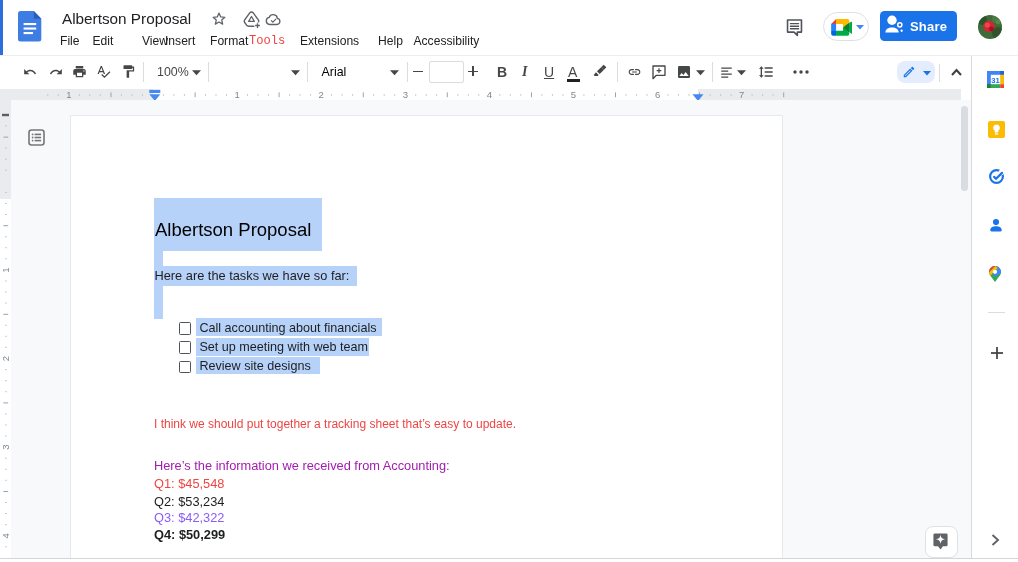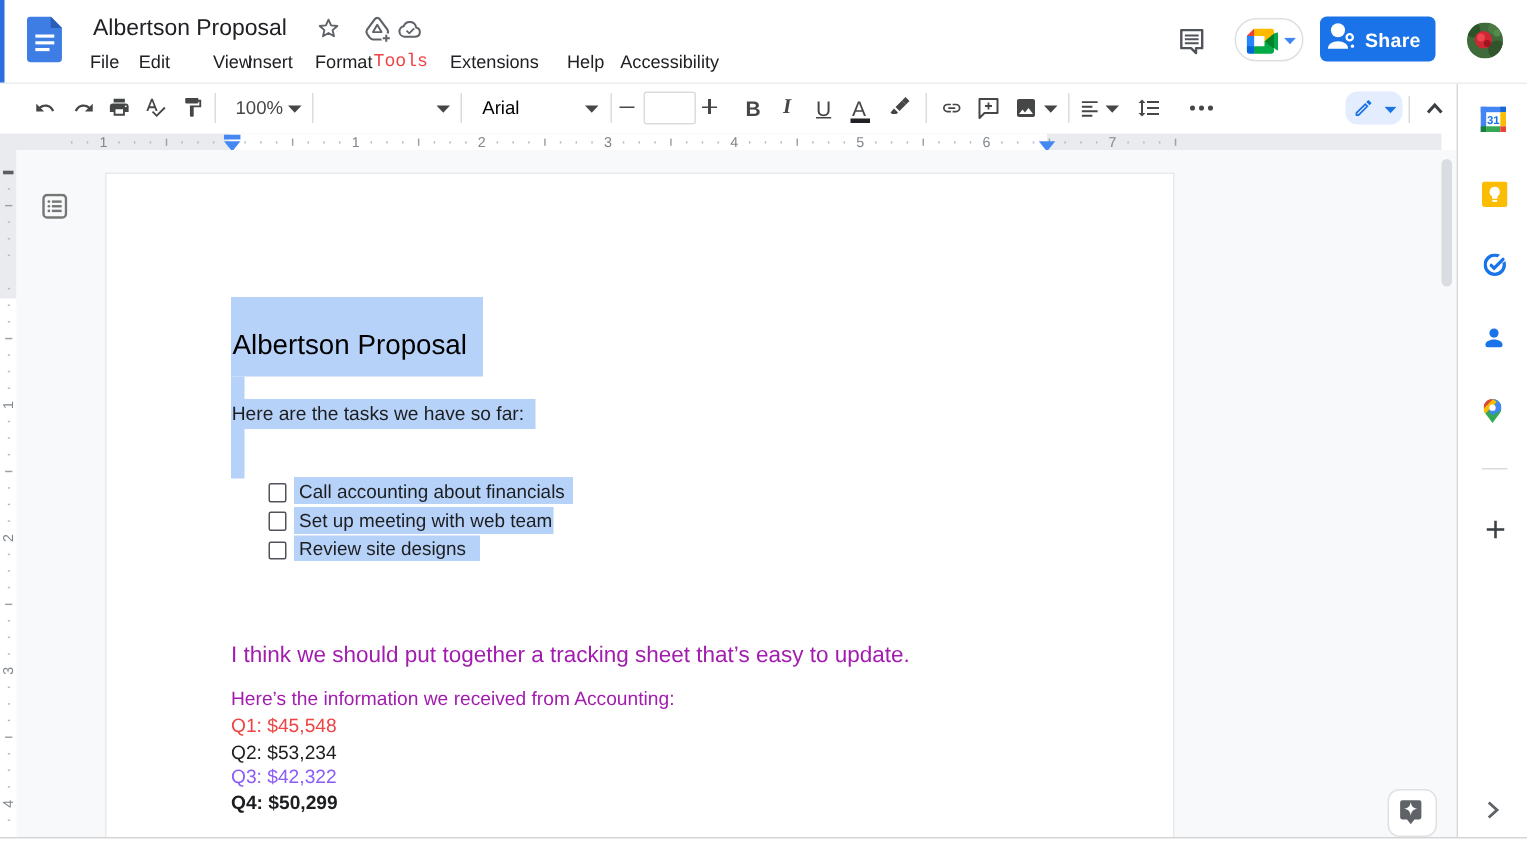--- a/index.html
+++ b/index.html
@@ -346,21 +346,21 @@
 <div class="txt" style="left:154.5px;top:271.3px;font-size:12.8px;line-height:9.7px;color:#1d1e20;">Here are the tasks we have so far:</div>
 
 <div class="abs" style="left:178.6px;top:322.2px;width:12.4px;height:12.4px;box-sizing:border-box;background:#fff;border:1.5px solid #50545a;border-radius:1.5px;"></div>
 <div class="abs" style="left:178.6px;top:341.4px;width:12.4px;height:12.4px;box-sizing:border-box;background:#fff;border:1.5px solid #50545a;border-radius:1.5px;"></div>
 <div class="abs" style="left:178.6px;top:360.6px;width:12.4px;height:12.4px;box-sizing:border-box;background:#fff;border:1.5px solid #50545a;border-radius:1.5px;"></div>
 
 <div class="txt" style="left:199.4px;top:324px;font-size:12.6px;line-height:9.5px;color:#1d1e20;">Call accounting about financials</div>
 <div class="txt" style="left:199.4px;top:343.2px;font-size:12.6px;line-height:9.5px;color:#1d1e20;">Set up meeting with web team</div>
 <div class="txt" style="left:199.4px;top:362.4px;font-size:12.6px;line-height:9.5px;color:#1d1e20;">Review site designs</div>
 
-<div class="txt" style="left:154px;top:432px;font-size:15px;line-height:9.7px;color:#a21caf;">I think we should put together a tracking sheet that’s easy to update.</div>
+<div class="txt" style="left:154px;top:420px;font-size:12px;line-height:9.7px;color:#ef4444;">I think we should put together a tracking sheet that’s easy to update.</div>
 <div class="txt" style="left:154px;top:461.2px;font-size:12.8px;line-height:9.7px;color:#a21caf;">Here’s the information we received from Accounting:</div>
 <div class="txt" style="left:154px;top:479.4px;font-size:12.8px;line-height:9.7px;color:#ef4444;">Q1: $45,548</div>
 <div class="txt" style="left:154px;top:496.6px;font-size:12.8px;line-height:9.7px;color:#1d1e20;">Q2: $53,234</div>
 <div class="txt" style="left:154px;top:513.3px;font-size:12.8px;line-height:9.7px;color:#8b5cf6;">Q3: $42,322</div>
 <div class="txt" style="left:154px;top:529.9px;font-size:12.8px;line-height:9.7px;color:#1d1e20;font-weight:bold;">Q4: $50,299</div>
 
 <div class="abs" style="left:924.5px;top:525.5px;width:31px;height:30px;background:#fff;border:1px solid #dfe1e5;border-radius:8px;"></div>
 <svg class="abs" style="left:932px;top:532px" width="17" height="18" viewBox="0 0 24 25" fill="#5f6368">
   <path d="M4 2 h16 a2 2 0 0 1 2 2 v14 a2 2 0 0 1 -2 2 h-4.5 L12 24.5 8.5 20 H4 a2 2 0 0 1 -2 -2 V4 a2 2 0 0 1 2 -2 Z"></path>
   <path d="M12 3.6 c.7 4.2 2.2 5.7 6.4 6.4 -4.2.7 -5.7 2.2 -6.4 6.4 -.7 -4.2 -2.2 -5.7 -6.4 -6.4 4.2 -.7 5.7 -2.2 6.4 -6.4 Z" fill="#fff"></path>

